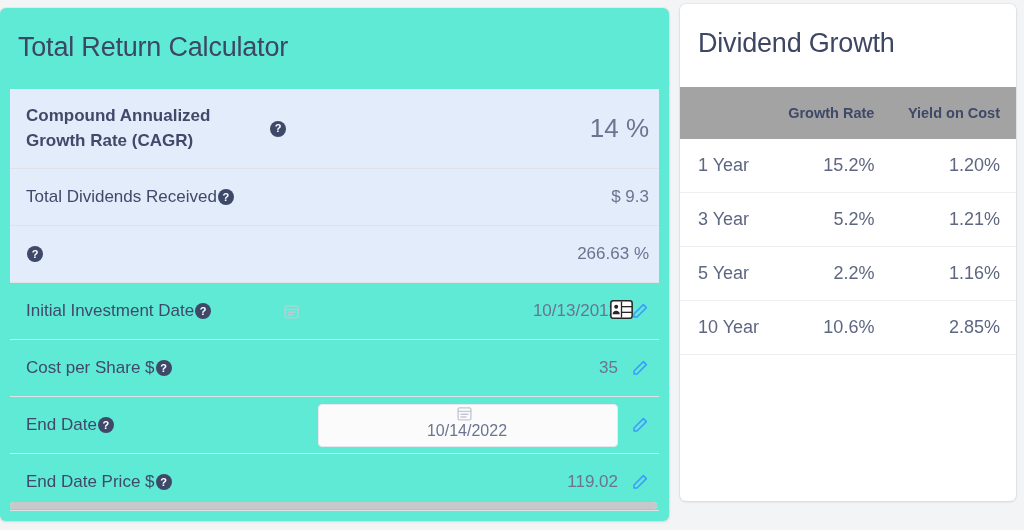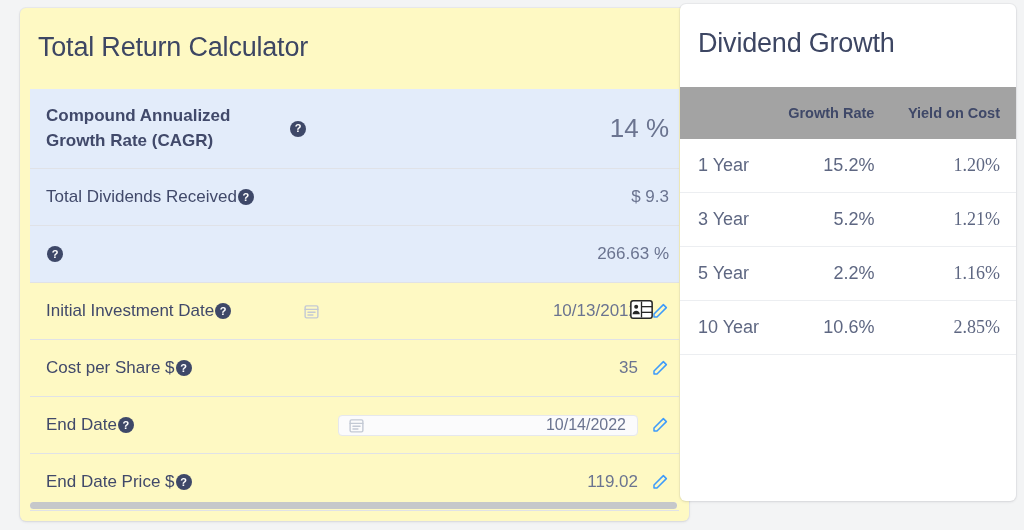--- a/index.html
+++ b/index.html
@@ -20,25 +20,25 @@
     position: absolute;
     inset: 0;
     display: flex;
     align-items: flex-start;
     background: #f3f4f5;
   }
 
   
   .left-panel {
     position: absolute;
-    left: 20px;
+    left: 0;
     top: 8px;
     width: 669px;
     height: 513px;
-    background: #fef9c3;
+    background: #5eead4;
     border-radius: 6px;
     box-shadow: 0 1px 3px rgba(16,24,40,0.10), 0 0 0 1px rgba(16,24,40,0.04);
     overflow: hidden;
   }
 
   .panel-title {
     font-size: 27px;
     font-weight: 400;
     color: #3d4663;
     letter-spacing: -0.2px;
@@ -124,26 +124,27 @@
     display: inline-block;
     position: relative;
     color: #c3c9d4;
   }
 
   
   .date-field {
     display: flex;
     align-items: center;
     width: 300px;
-    height: 21px;
+    height: 43px;
     border: 1px solid #e6e8ed;
     border-radius: 4px;
     background: #fbfbfc;
     padding: 0 11px 0 9px;
     cursor: text;
+    flex-direction: column;
   }
   .date-field .cal-icon { margin-right: 6px; }
   .date-field .date-text {
     flex: 1;
     text-align: right;
     font-size: 16px;
     color: #6b7490;
   }
 
   
@@ -227,21 +228,21 @@
     padding: 16px 0;
     border-bottom: 1px solid #eceef1;
     text-align: right;
     white-space: nowrap;
   }
   .dg-table td.period {
     text-align: left;
     padding-left: 18px;
   }
   .dg-table td.c2 { padding-right: 8px; }
-  .dg-table td.c3 { padding-right: 16px; font-family: Liberation Serif, serif; }
+  .dg-table td.c3 { padding-right: 16px; }
 
 </style>
 </head>
 <body>
 
 <div class="screen">
 
   <div class="left-panel">
 
     <div class="panel-title">Total Return Calculator</div>

